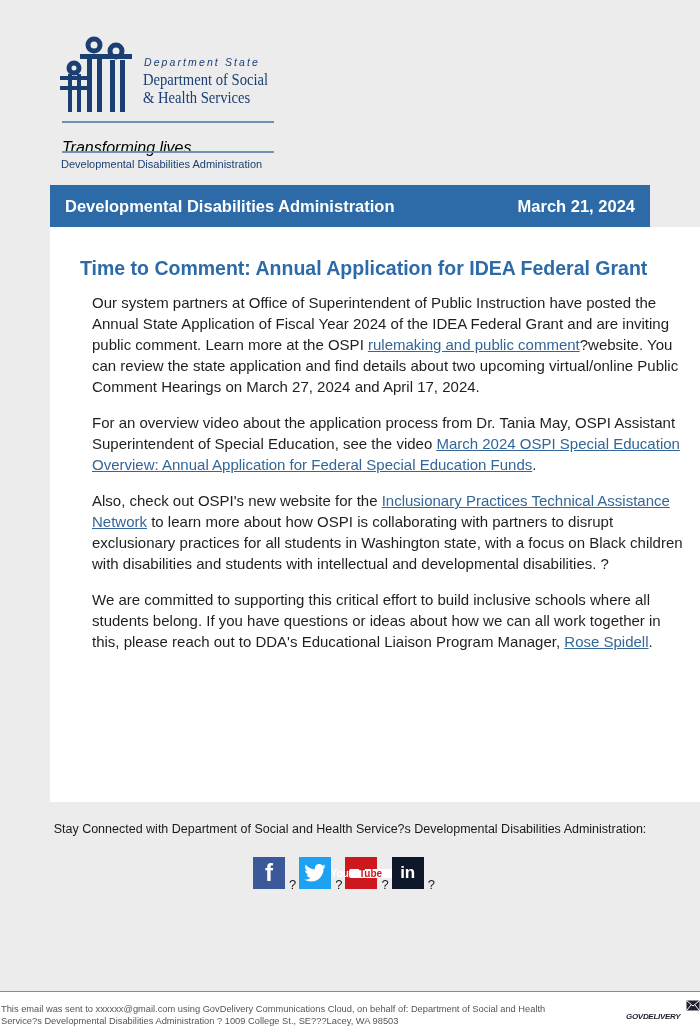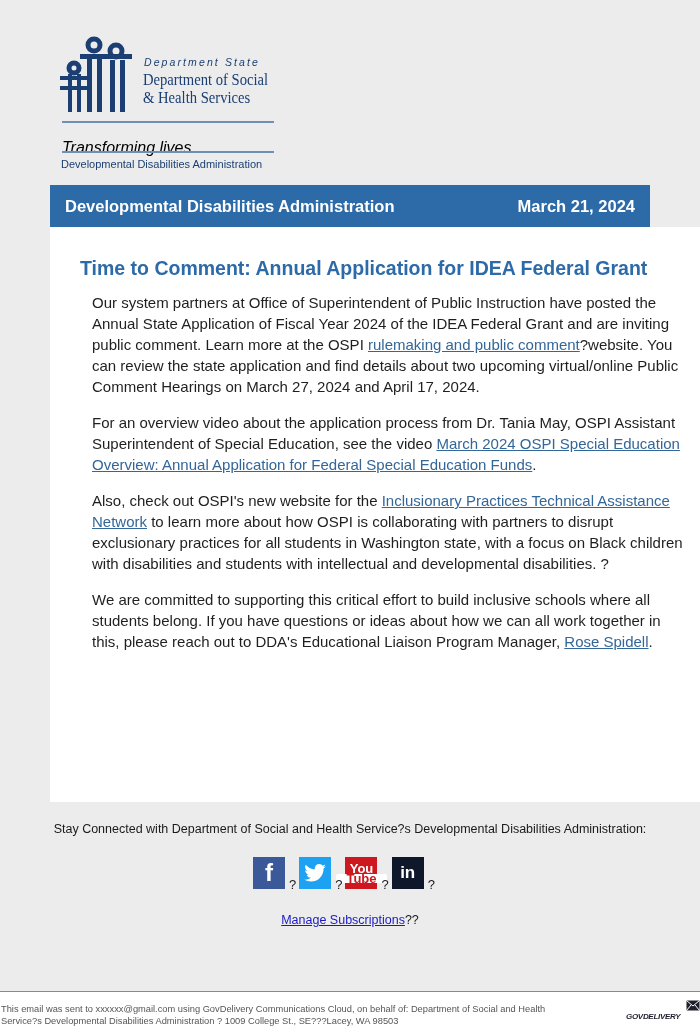--- a/index.html
+++ b/index.html
@@ -135,31 +135,30 @@
 
 <div class="social">
   <a class="soc-btn" href="#" style="background:#3b5998;font-size:24px;font-family:'Liberation Sans',sans-serif;">f</a>
   <span class="soc-q">?</span>
   <a class="soc-btn" href="#" style="background:#1da1f2;">
     <svg width="22" height="18" viewBox="0 0 24 20">
         <path fill="#fff" d="M24 2.4c-.9.4-1.8.6-2.8.8 1-.6 1.8-1.6 2.2-2.7-1 .6-2 1-3.1 1.2C19.3.6 18 0 16.6 0c-2.7 0-4.9 2.2-4.9 4.9 0 .4 0 .8.1 1.1C7.7 5.8 4.1 3.9 1.7.9c-.4.7-.7 1.6-.7 2.5 0 1.7.9 3.2 2.2 4.1-.8 0-1.6-.2-2.2-.6v.1c0 2.4 1.7 4.4 3.9 4.8-.4.1-.8.2-1.3.2-.3 0-.6 0-.9-.1.6 2 2.4 3.4 4.6 3.4-1.7 1.3-3.8 2.1-6.1 2.1-.4 0-.8 0-1.2-.1 2.2 1.4 4.8 2.2 7.5 2.2 9.1 0 14-7.5 14-14v-.6c1-.7 1.8-1.6 2.5-2.5z"></path>
       </svg>
   </a>
   <span class="soc-q">?</span>
-  <a class="soc-btn" href="#" style="background:#cc181e;flex-direction:column;font-size:13px;line-height:9px;text-align:center;">
+  <a class="soc-btn" href="#" style="background:#cc181e;flex-direction:row;font-size:10px;line-height:9px;text-align:center;">
     <span>You</span>
     <span style="background:#fff;color:#cc181e;border-radius:2px;padding:0 10px;margin-top:1px;">Tube</span>
   </a>
   <span class="soc-q">?</span>
   <a class="soc-btn" href="#" style="background:#0f172a;font-size:17px;">in</a>
   <span class="soc-q">?</span>
 </div>
 
 <div class="sub">
-  <div><a href="#">Manage Subscriptions</a><span>??</span></div>
 </div>
 
 <div class="footer-rule"></div>
 <div class="footer-bg"></div>
 <div class="footer-text">This email was sent to xxxxxx@gmail.com using GovDelivery Communications Cloud, on behalf of: Department of Social and Health Service?s Developmental Disabilities Administration ? 1009 College St., SE???Lacey, WA 98503</div>
 <div class="govd"><span style="text-transform:lowercase;font-variant:small-caps;">GOVDELIVERY</span></div>
 <svg class="govd-env" viewBox="0 0 14 11">
   <rect x="0.5" y="0.5" width="13" height="10" fill="#1f1f2e"></rect>
   <path d="M0.5 0.5 L7 6 L13.5 0.5 M0.5 10.5 L5 5 M13.5 10.5 L9 5" stroke="#fff" stroke-width="1" fill="none"></path>
 </svg>

